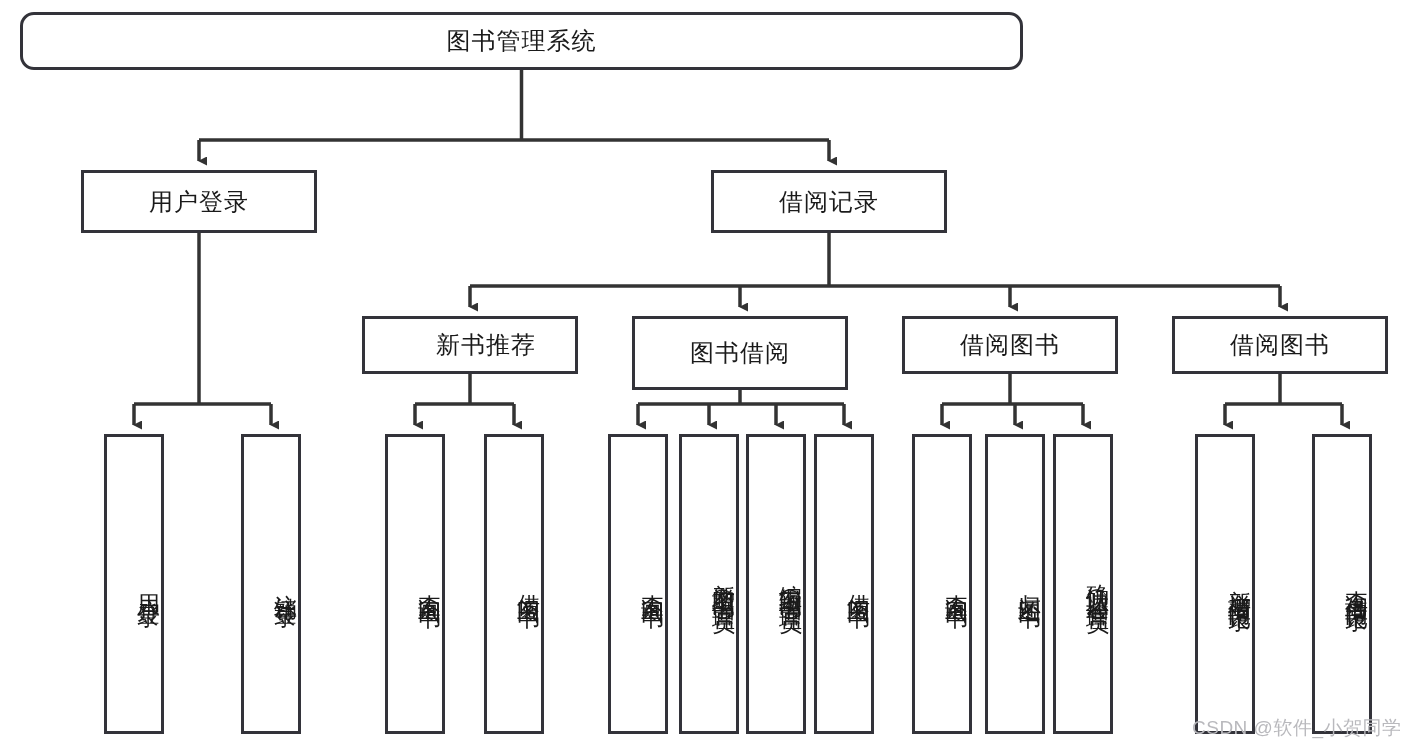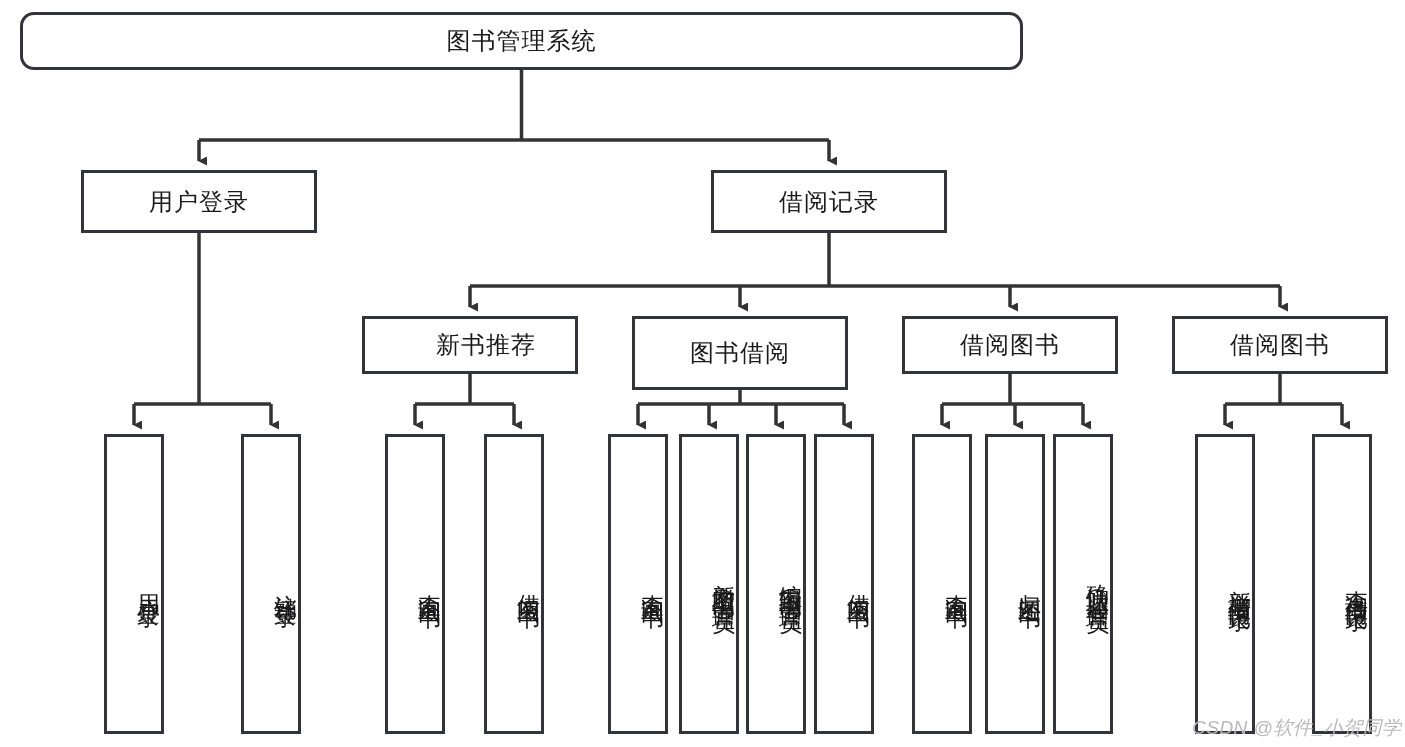--- a/index.html
+++ b/index.html
@@ -53,21 +53,20 @@
     width: 1405px;
     height: 747px;
     pointer-events: none;
   }
   .watermark {
     position: absolute;
     color: #b9b9bd;
     font-size: 19px;
     white-space: nowrap;
     letter-spacing: 0.5px;
-    font-style: italic;
   }
 </style>
 </head>
 <body>
 
 <div id="canvas">
 
   <svg class="links" viewBox="0 0 1405 747" xmlns="http://www.w3.org/2000/svg">
     <defs>
       <marker id="arrowhead" markerWidth="9" markerHeight="9" refX="4.5" refY="8" orient="auto" markerUnits="userSpaceOnUse">

